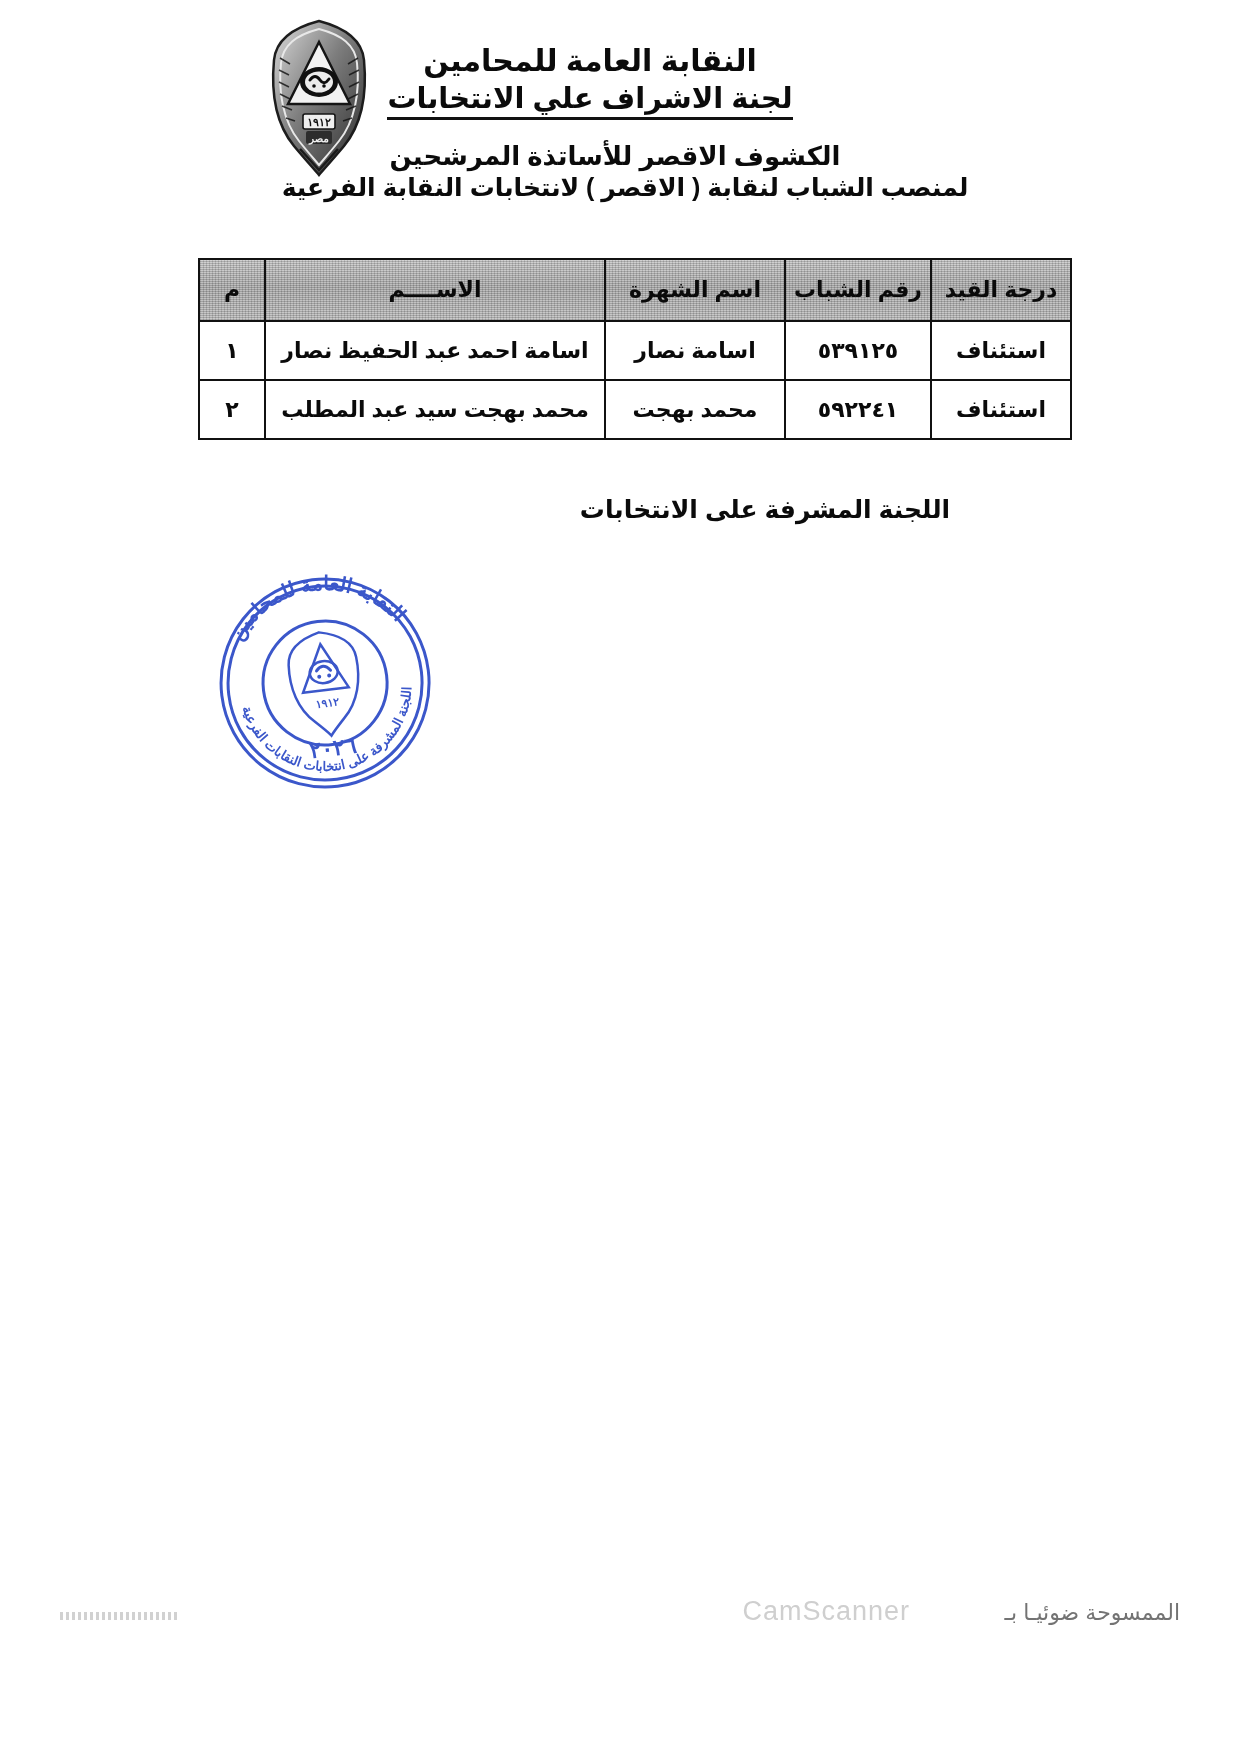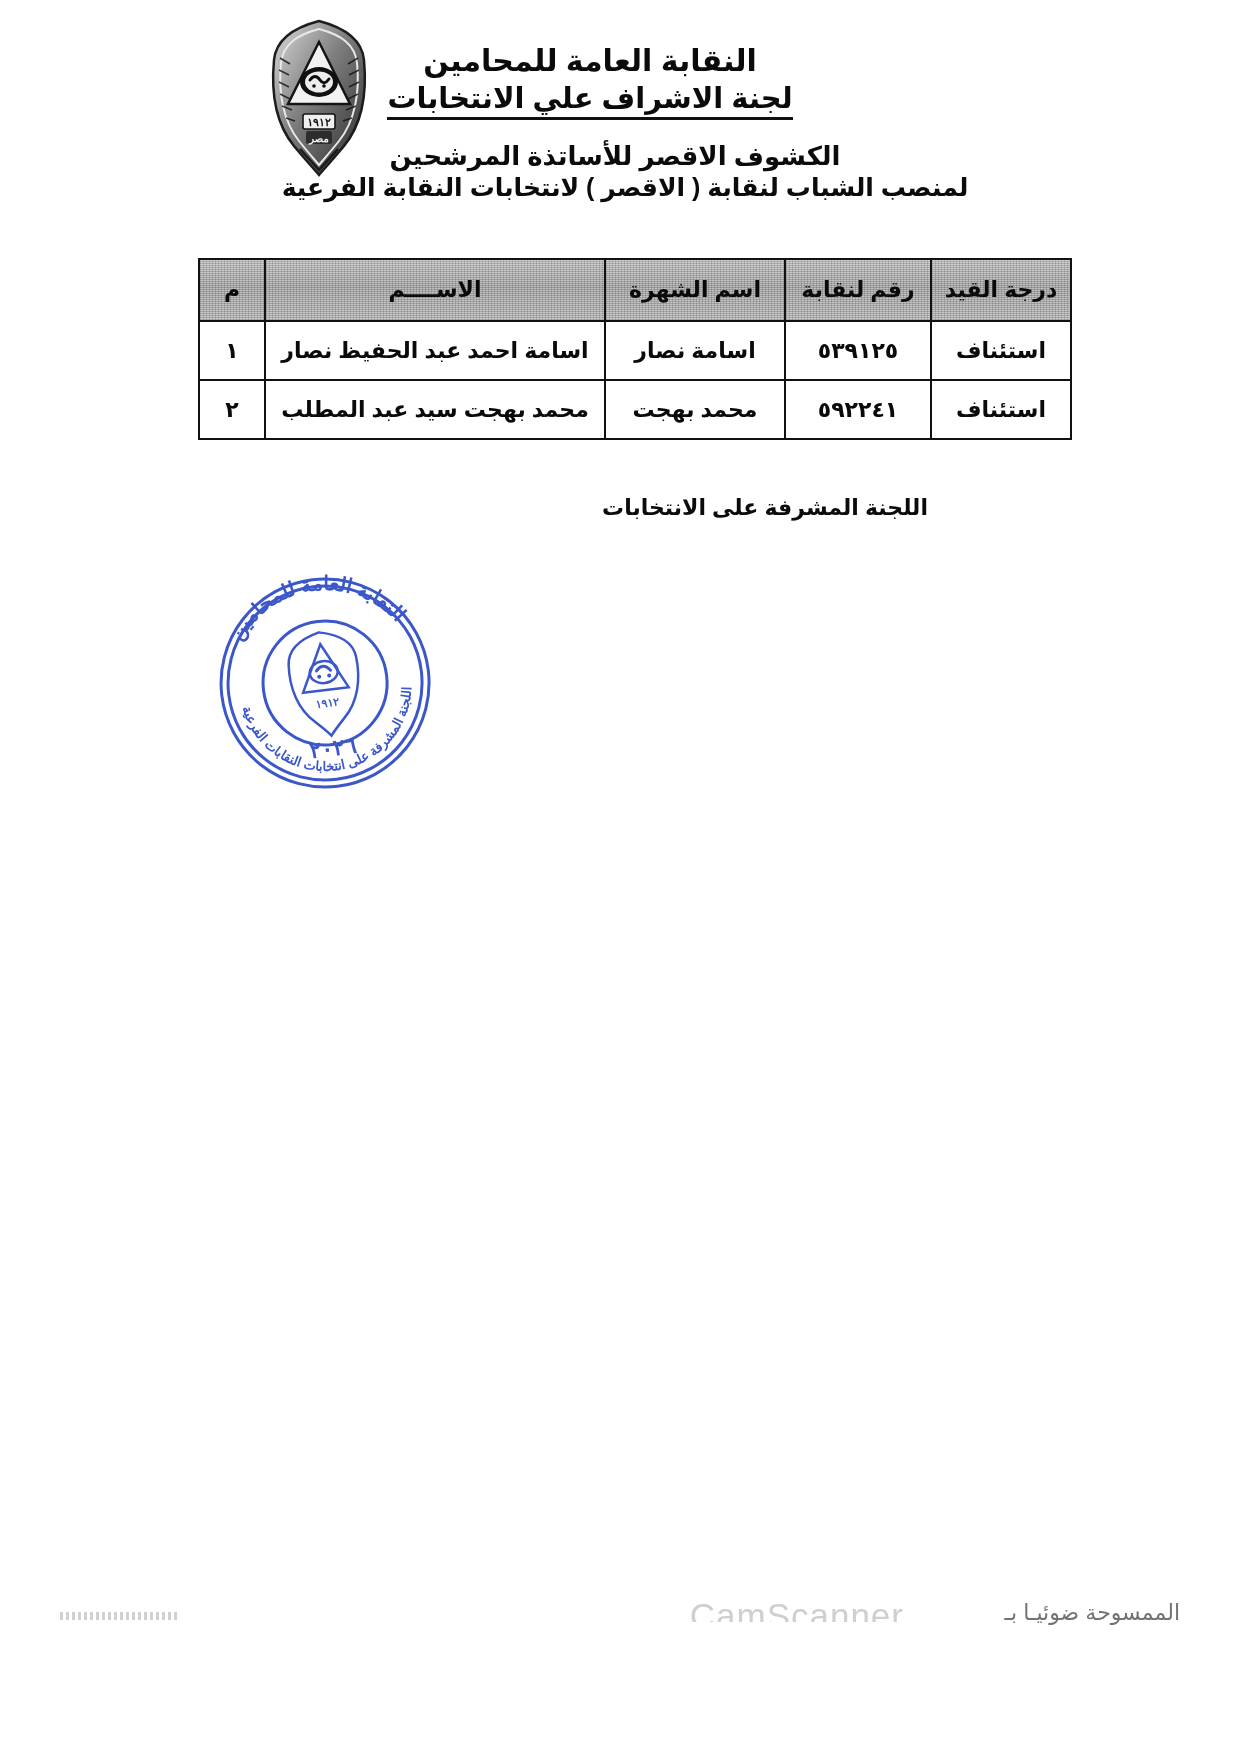--- a/index.html
+++ b/index.html
@@ -123,21 +123,21 @@
   .committee-line {
     position: absolute;
     top: 495px;
     right: 0;
     left: 0;
     text-align: center;
     direction: rtl;
   }
   .committee-line .ctext {
     display: inline-block;
-    font-size: 22px;
+    font-size: 25px;
     font-weight: bold;
     color: #0b0b0b;
     margin-right: -290px;
     white-space: nowrap;
   }
 
   
   .stamp {
     position: absolute;
     top: 560px;
@@ -170,23 +170,23 @@
   .scan-ar {
     position: absolute;
     right: 0;
     top: 6px;
     font-size: 22px;
     color: #737373;
     white-space: nowrap;
   }
   .scan-en {
     position: absolute;
-    right: 276px;
+    right: 270px;
     top: 2px;
-    font-size: 35px;
+    font-size: 27px;
     color: #cfcfcf;
     letter-spacing: 1px;
     white-space: nowrap;
     overflow: hidden;
     height: 26px;
     text-align: right;
   }
 </style>
 </head>
 <body>
@@ -246,21 +246,21 @@
       <colgroup>
         <col class="col-grade">
         <col class="col-regno">
         <col class="col-known">
         <col class="col-name">
         <col class="col-serial">
       </colgroup>
       <thead>
         <tr>
           <th>درجة القيد</th>
-          <th>رقم لنقابة</th>
+          <th>رقم الشباب</th>
           <th>اسم الشهرة</th>
           <th>الاســــم</th>
           <th>م</th>
         </tr>
       </thead>
       <tbody>
         <tr>
           <td class="cell-grade">استئناف</td>
           <td class="cell-regno">٥٣٩١٢٥</td>
           <td class="cell-known">اسامة نصار</td>

